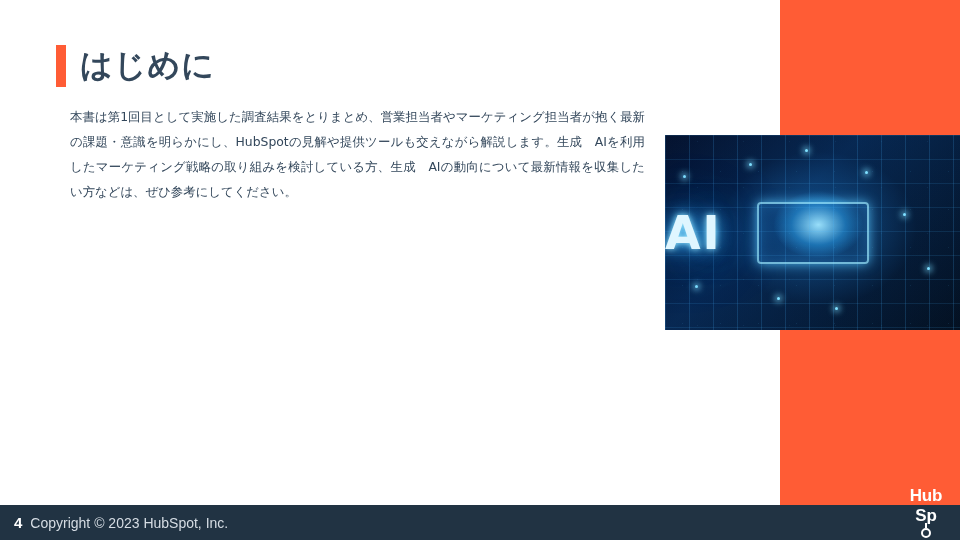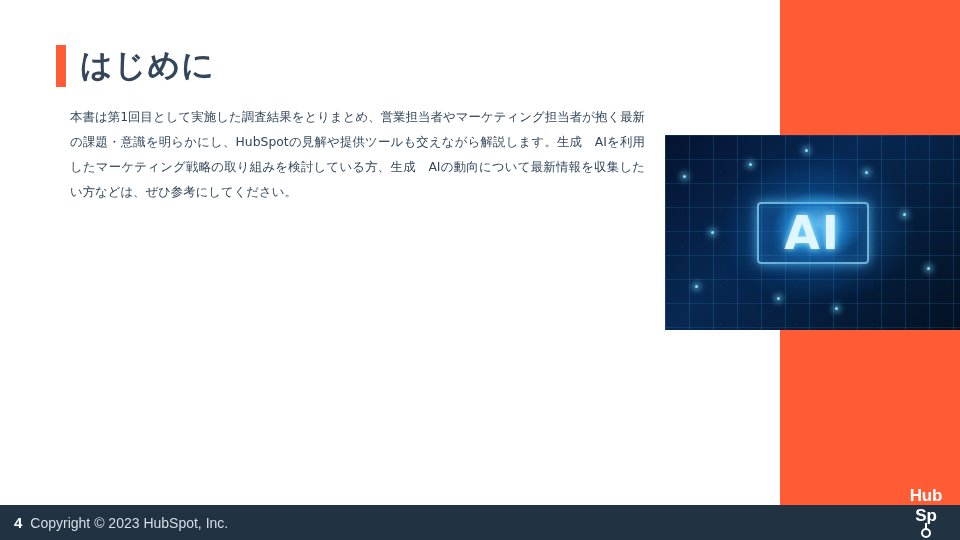--- a/index.html
+++ b/index.html
@@ -49,21 +49,21 @@
   .hero-image .dots span {
     position: absolute;
     width: 3px; height: 3px; border-radius: 50%;
     background: #7fe0ff;
     box-shadow: 0 0 6px 2px rgba(120,220,255,0.8);
   }
   .hero-image .ai-text {
     position: absolute;
     left: 0; right: 0; top: 50%;
     transform: translateY(-50%);
-    text-align: center;
+    text-align: left;
     font-family: "DejaVu Sans", sans-serif;
     font-weight: bold;
     font-size: 46px;
     letter-spacing: 2px;
     color: #dff6ff;
     text-shadow:
       0 0 6px #9ce9ff,
       0 0 16px #3bb6ff,
       0 0 34px #1f7fd8,
       0 0 60px #14529b;

